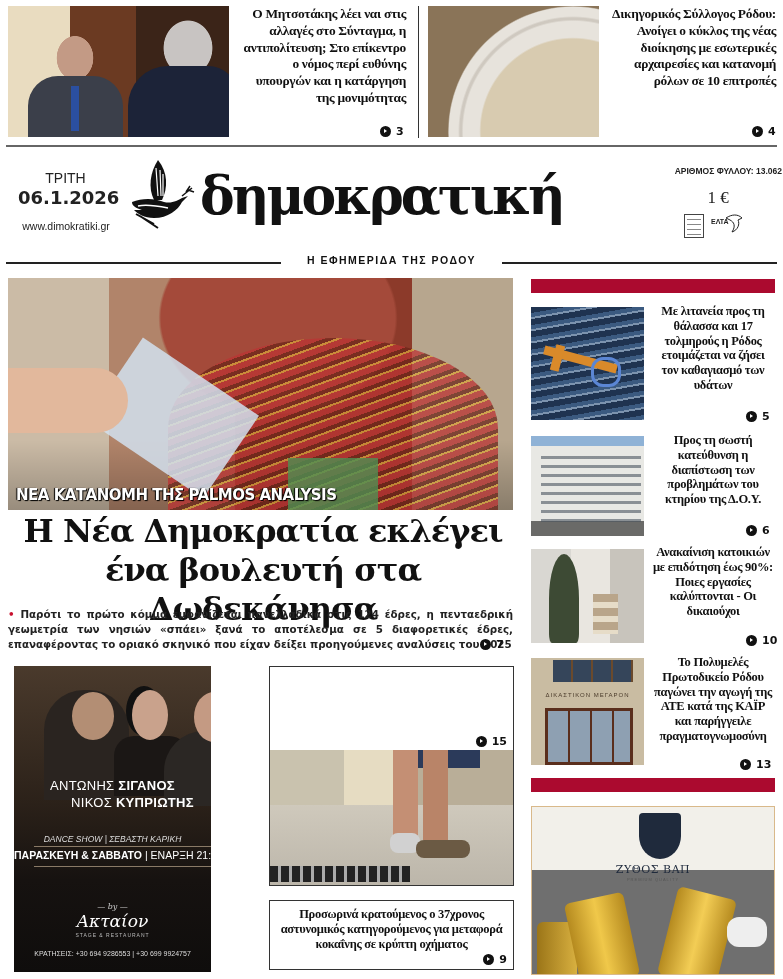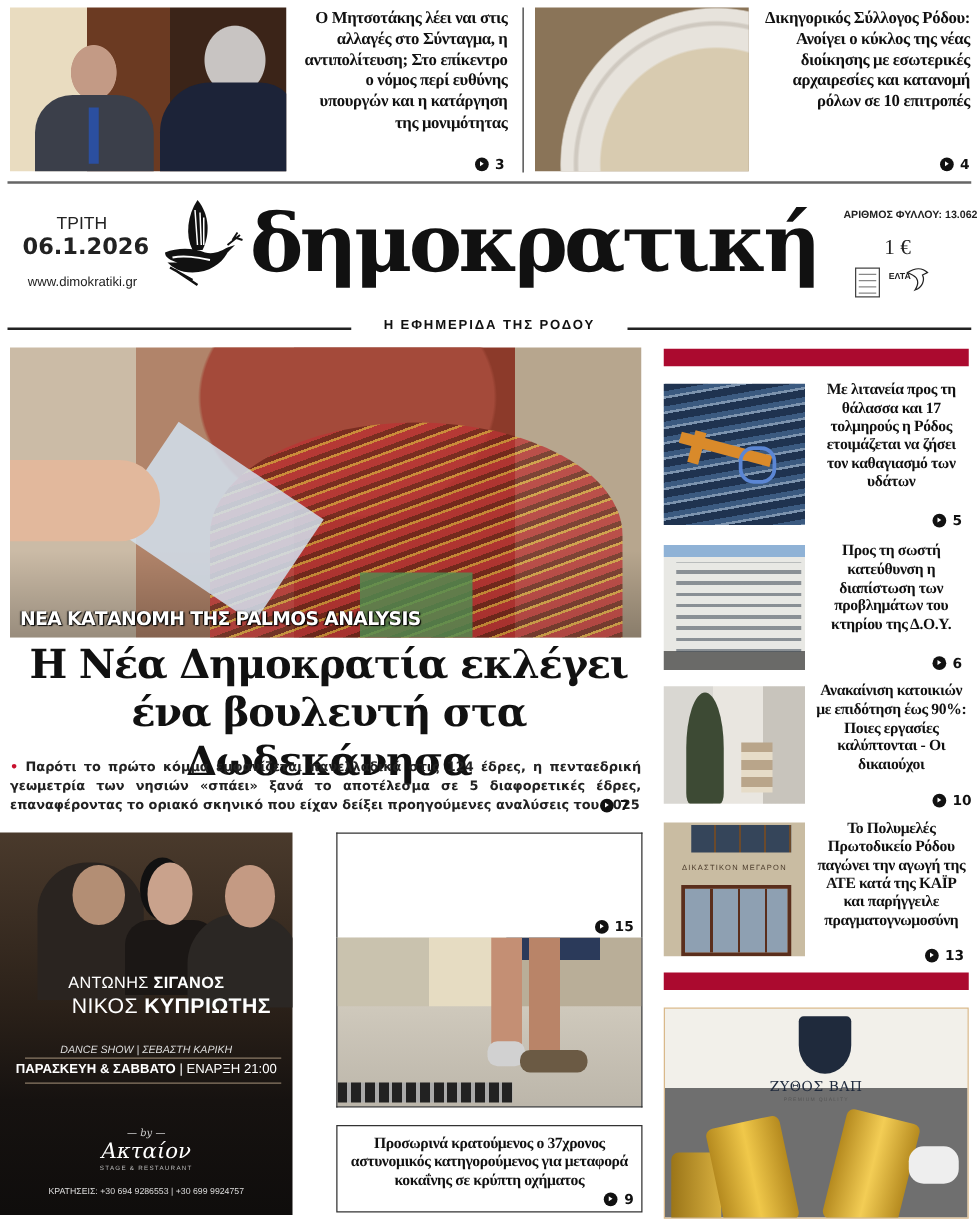--- a/index.html
+++ b/index.html
@@ -56,21 +56,21 @@
 
   
   #rule-top { left: 6px; top: 145px; width: 771px; height: 2px; background: #666; }
   #day-label { left: 18px; top: 170px; width: 95px; text-align: center; font-size: 14px; color: #222; }
   #date-label { left: 18px; top: 187px; width: 95px; text-align: center; font-size: 18px; font-weight: bold; color: #222; font-family: "DejaVu Sans", sans-serif; }
   #website-label { left: 6px; top: 220px; width: 120px; text-align: center; font-size: 10.5px; color: #222; }
 
   #logo-dove { left: 128px; top: 158px; width: 68px; height: 72px; }
   #logo-wordmark {
     left: 200px; top: 152px; width: 450px; height: 90px;
-    font-family: "DejaVu Serif", serif; font-weight: bold; font-size: 64px; line-height: 88px; color: #111;
+    font-family: "DejaVu Serif", serif; font-weight: bold; font-size: 52px; line-height: 88px; color: #111;
     letter-spacing: -3px; white-space: nowrap;
   }
   #issue-label { left: 672px; top: 166px; width: 110px; text-align: right; font-size: 8.5px; font-weight: bold; color: #222; white-space: nowrap; }
   #price-label { left: 698px; top: 188px; width: 40px; text-align: center; font-family: "Liberation Serif", serif; font-size: 17px; color: #222; }
   #stamp-box { left: 684px; top: 214px; width: 20px; height: 24px; border: 1px solid #444; }
   #stamp-box div { height: 5px; border-bottom: 1px solid #888; margin: 0 2px; }
   #elta-label { left: 711px; top: 218px; font-size: 7px; font-weight: bold; color: #222; }
   #elta-mark { left: 724px; top: 212px; width: 20px; height: 22px; }
 
   #tagline-row { left: 6px; top: 254px; width: 771px; height: 16px; }
@@ -102,32 +102,32 @@
   }
   #lead-summary {
     left: 8px; top: 607px; width: 505px;
     font-family: "DejaVu Sans", sans-serif; font-weight: bold; font-size: 10.3px; line-height: 15px; color: #222; text-align: justify;
   }
   #lead-summary .bullet { color: #c8102e; }
   #lead-ref { left: 480px; top: 638px; }
 
   
   #ad-concert {
-    left: 0; top: 666px; width: 234px; height: 306px; overflow: hidden;
+    left: 14px; top: 666px; width: 197px; height: 306px; overflow: hidden;
     background: linear-gradient(180deg, #4a3a2c 0%, #2b2119 45%, #161210 70%, #0f0d0c 100%);
   }
   #ad-concert .p1 { position:absolute; left: 30px; top: 24px; width: 85px; height: 110px; background: #2a2420; border-radius: 40px 40px 0 0; }
   #ad-concert .p1h { position:absolute; left: 58px; top: 26px; width: 42px; height: 48px; background: #b38e74; border-radius: 50%; }
   #ad-concert .p2h { position:absolute; left: 118px; top: 24px; width: 36px; height: 50px; background: #c9a28c; border-radius: 50%; box-shadow: -6px -4px 0 #111; }
   #ad-concert .p2 { position:absolute; left: 100px; top: 70px; width: 75px; height: 60px; background: #1b1715; border-radius: 20px 20px 0 0; }
   #ad-concert .p3 { position:absolute; left: 150px; top: 65px; width: 90px; height: 75px; background: #2b2724; border-radius: 40px 40px 0 0; }
   #ad-concert .p3h { position:absolute; left: 180px; top: 26px; width: 40px; height: 50px; background: #c49a83; border-radius: 50%; }
   .ad-line { position:absolute; left: 0; width: 100%; text-align: center; color: #fff; white-space: nowrap; }
   #ad-name1 { top: 112px; font-size: 13px; letter-spacing: 0.3px; }
-  #ad-name2 { top: 129px; font-size: 17px; letter-spacing: 0.3px; padding-left: 40px; }
+  #ad-name2 { top: 129px; font-size: 13px; letter-spacing: 0.3px; padding-left: 40px; }
   #ad-name3 { top: 146px; font-size: 13px; letter-spacing: 0.3px; }
   .ad-line b { font-weight: bold; }
   #ad-dance { top: 168px; font-size: 8.5px; color: #ddd; font-style: italic; }
   #ad-sep1 { position:absolute; left: 20px; top: 180px; width: 205px; height: 1px; background: #8a7a66; }
   #ad-days { top: 183px; font-size: 10.5px; }
   #ad-sep2 { position:absolute; left: 20px; top: 200px; width: 205px; height: 1px; background: #8a7a66; }
   #ad-venue { top: 204px; font-family: "DejaVu Serif", serif; font-style: italic; font-size: 26px; }
   #ad-by { top: 236px; font-family: "DejaVu Serif", serif; font-style: italic; font-size: 8px; color: #ccc; }
   #ad-aktaiou { top: 245px; font-family: "DejaVu Serif", serif; font-style: italic; font-size: 17px; }
   #ad-stage { top: 266px; font-size: 5px; letter-spacing: 1px; color: #bbb; }

